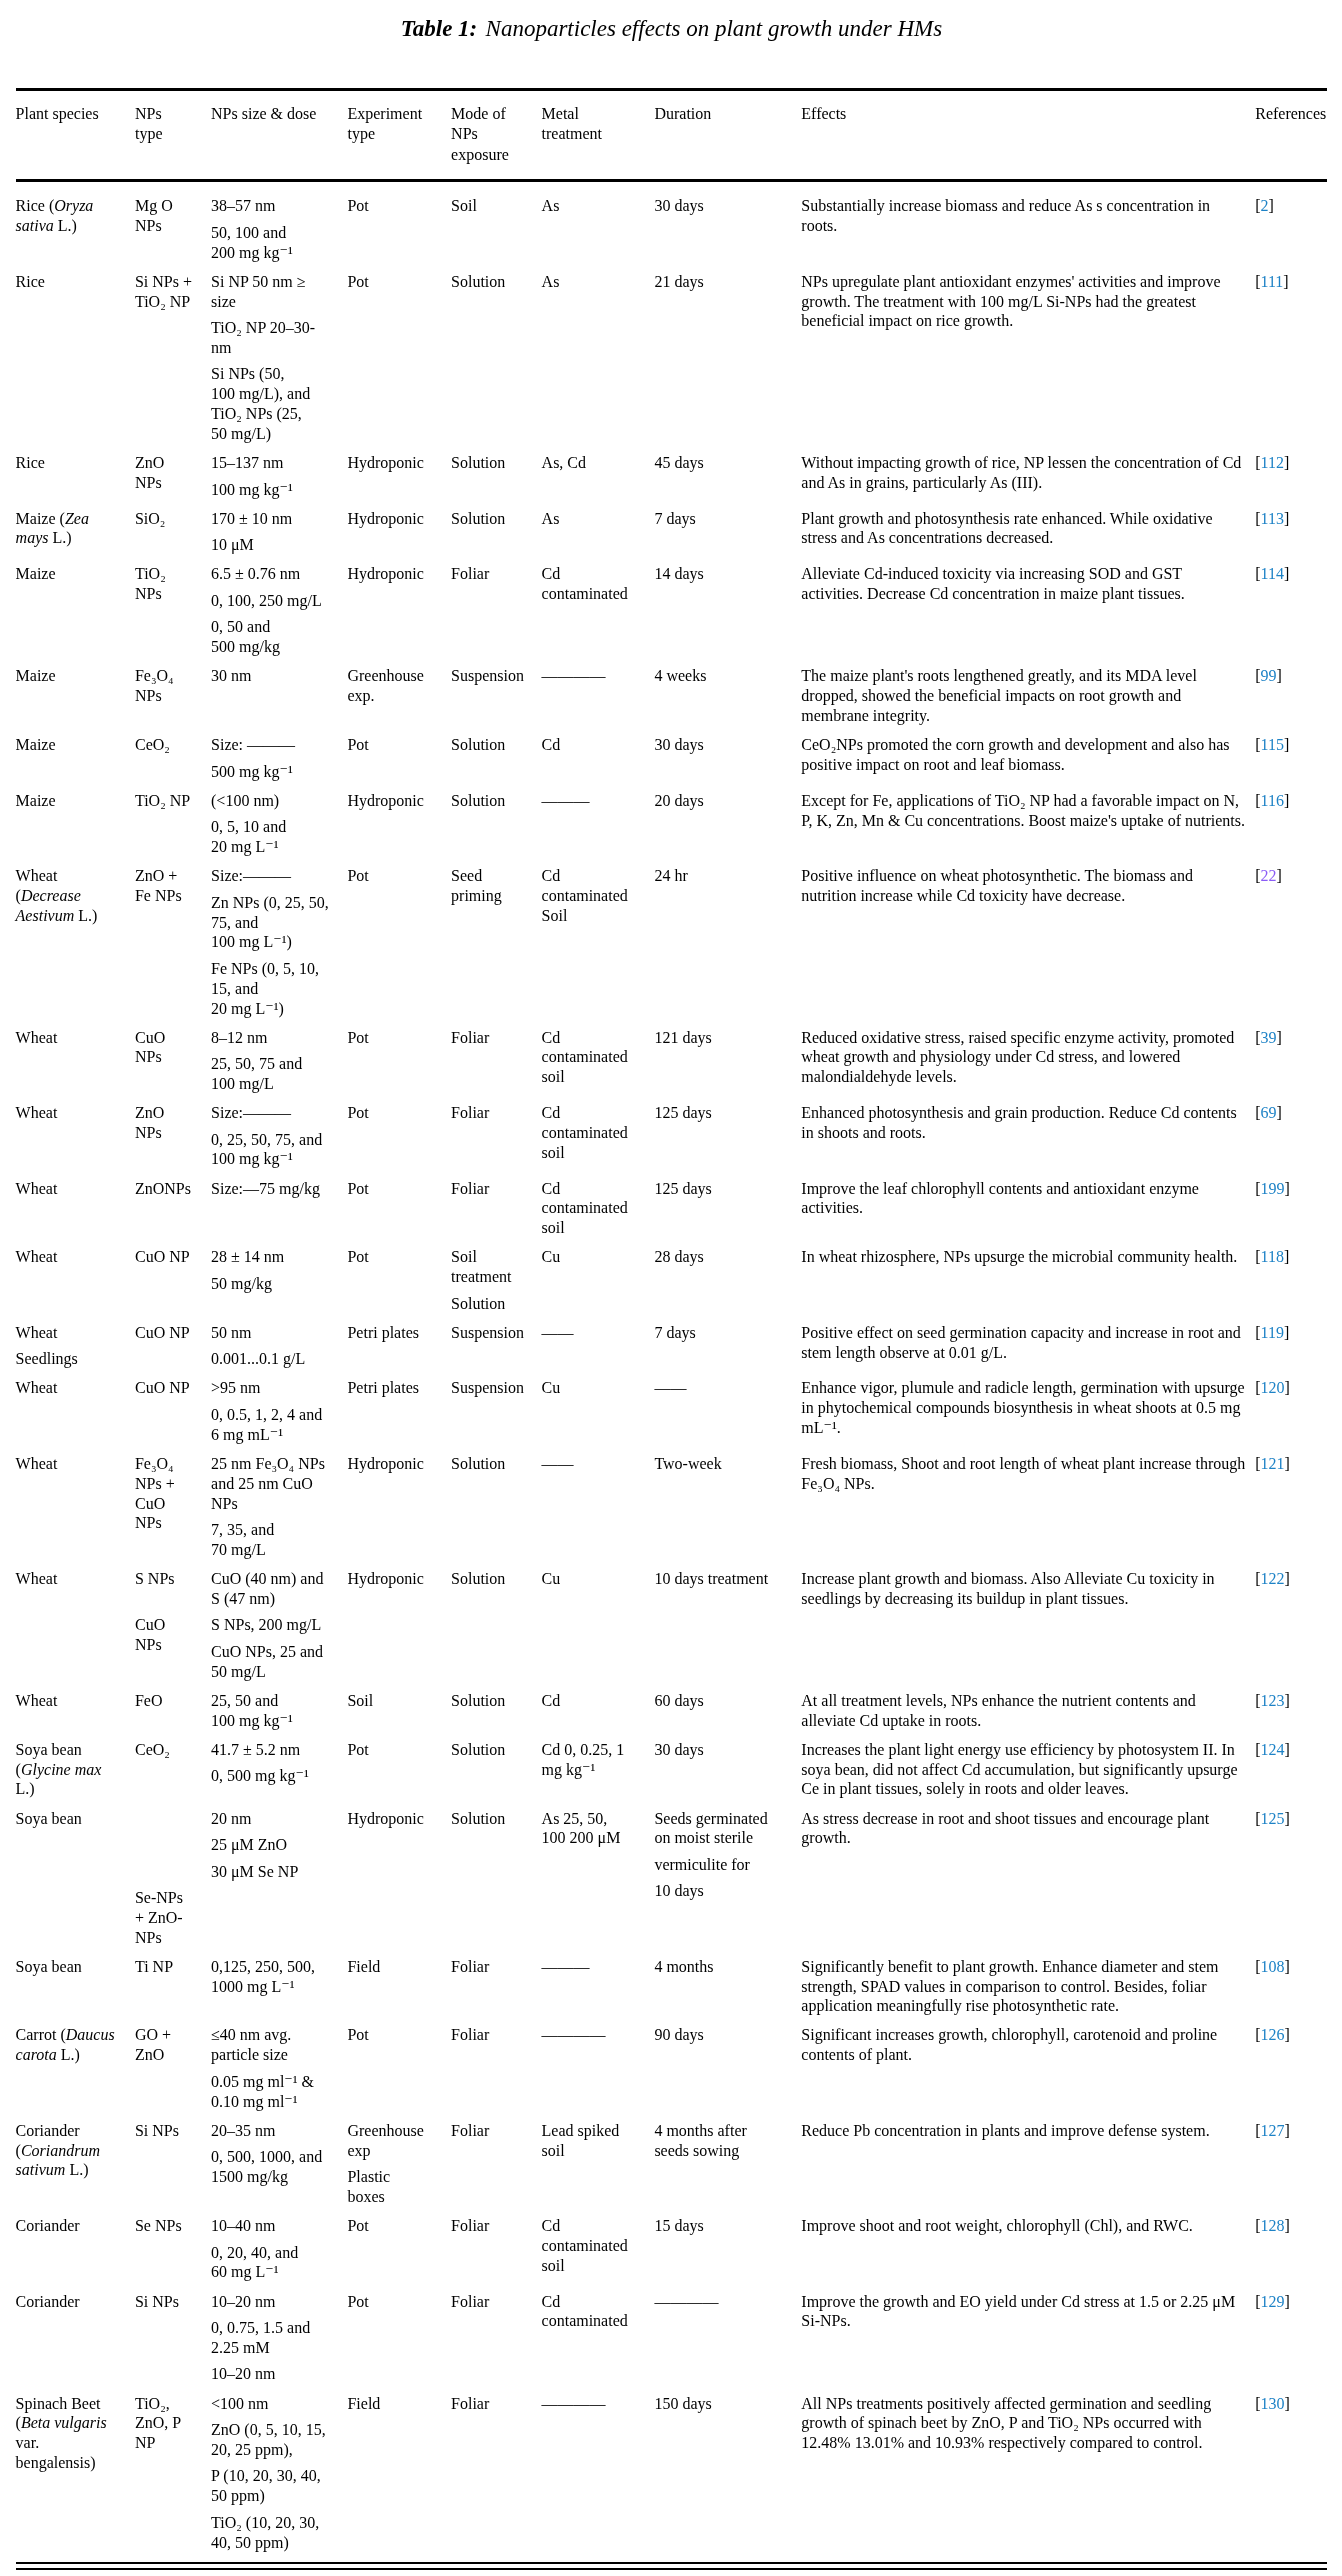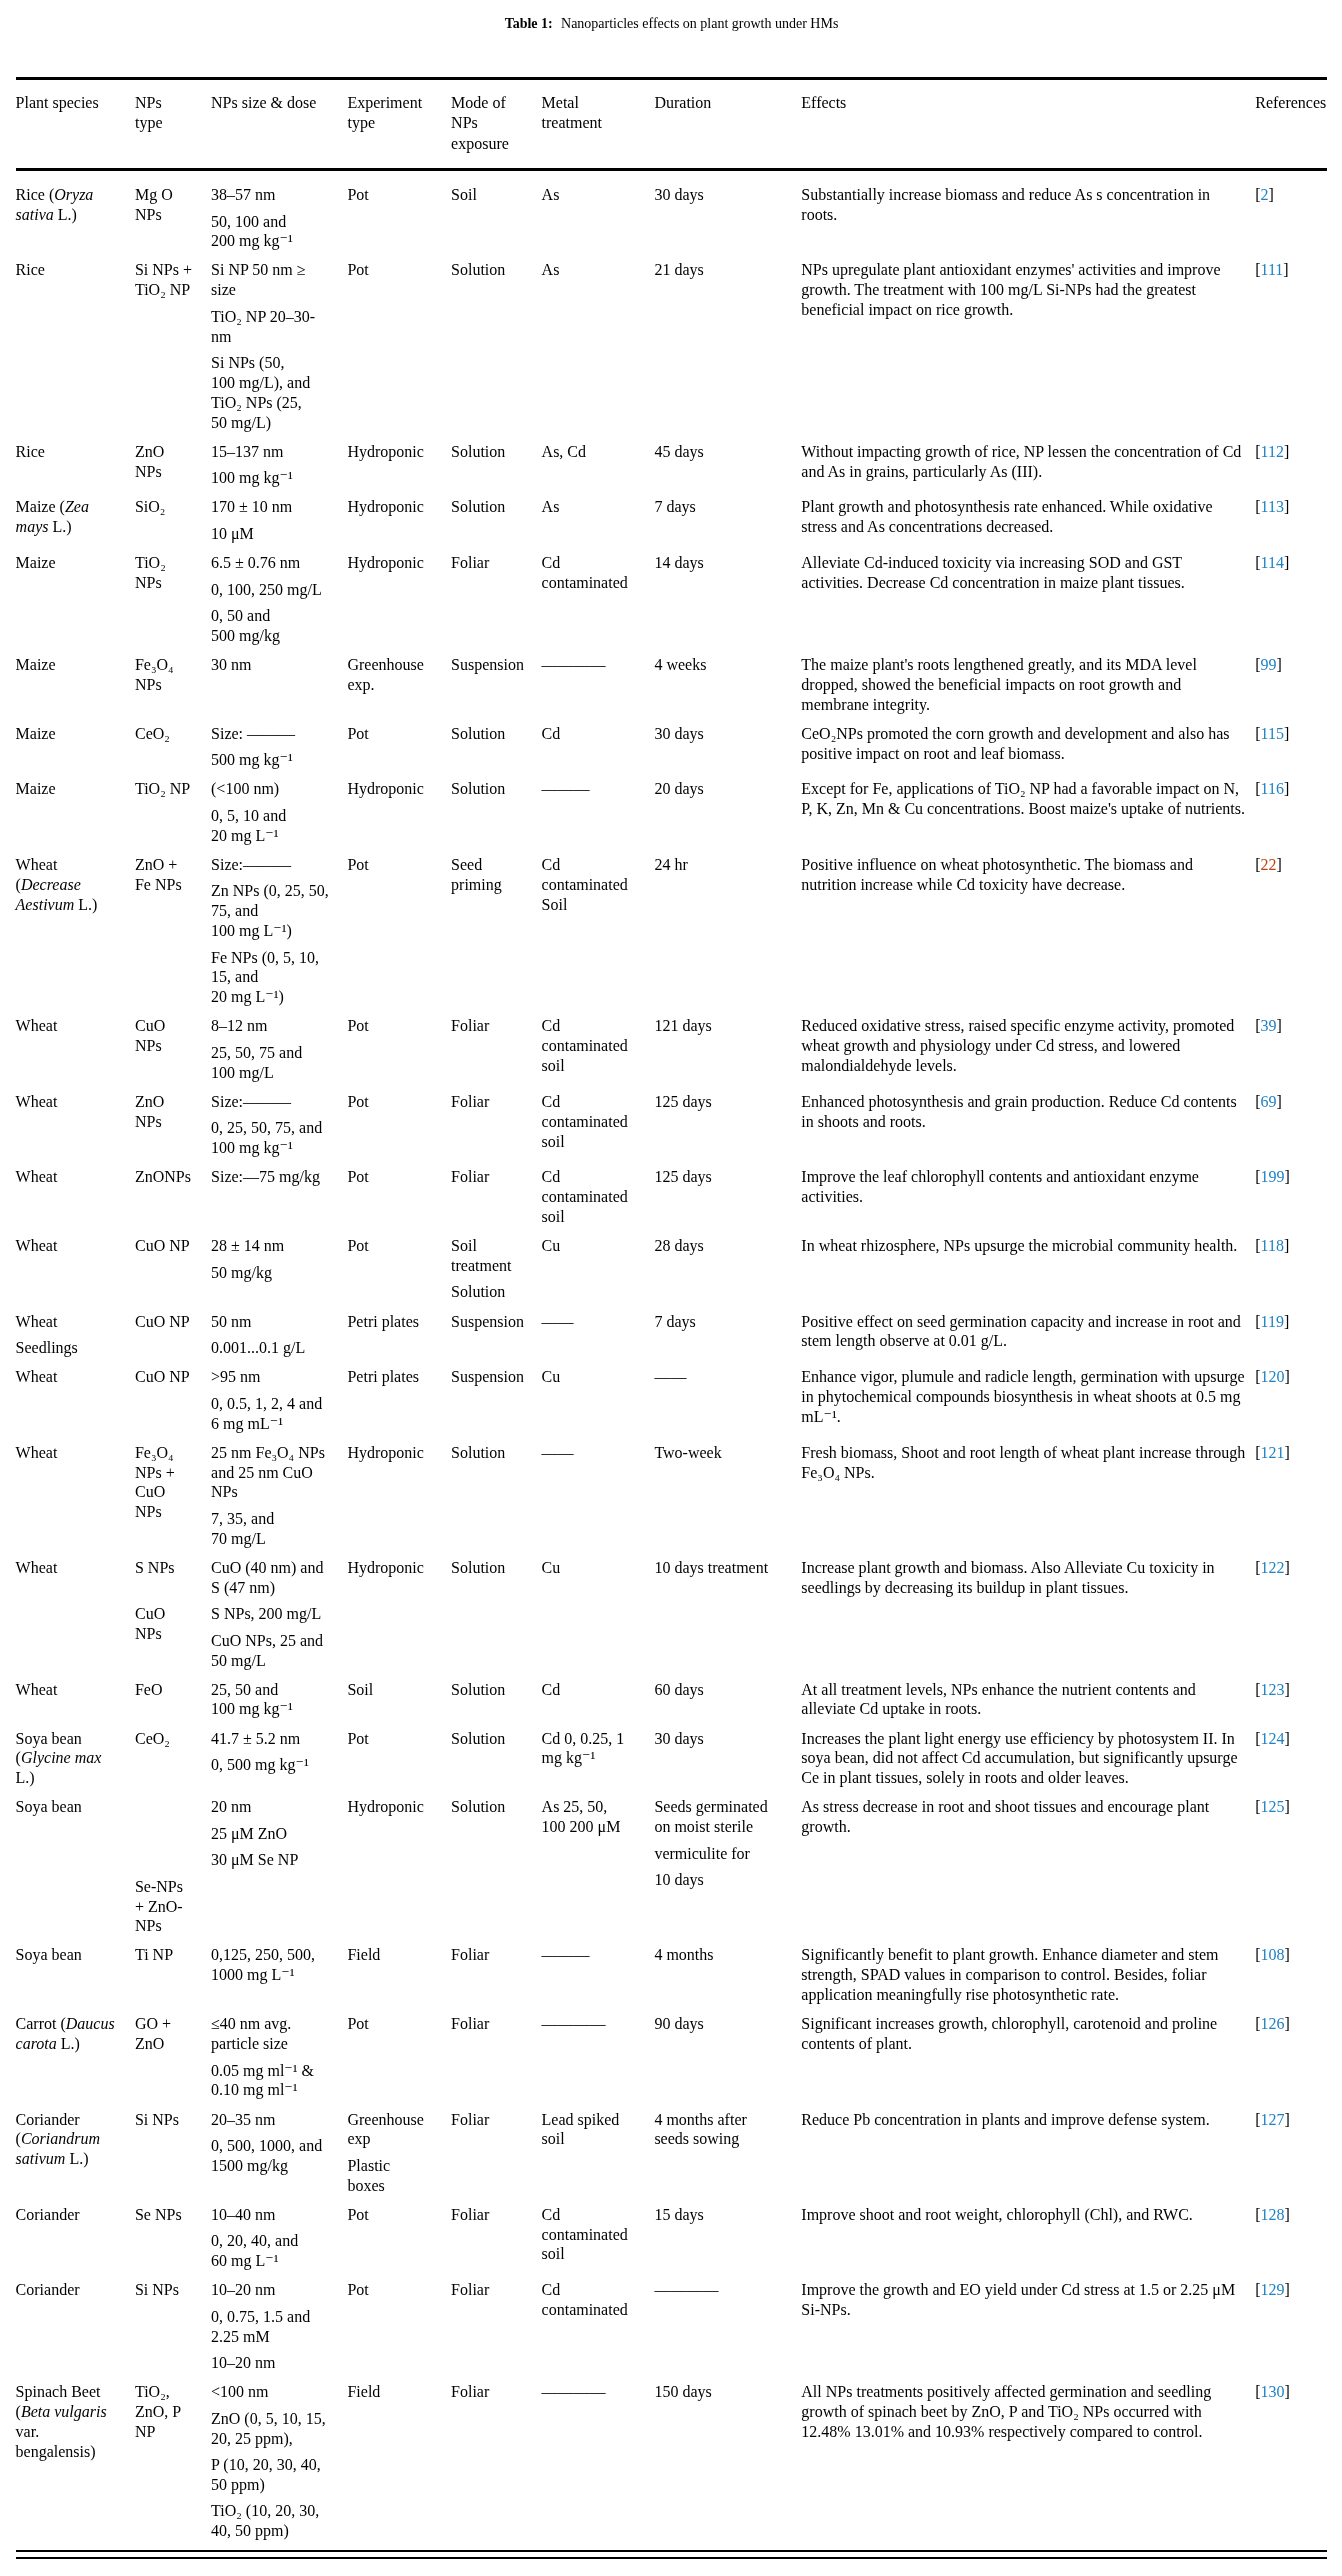--- a/index.html
+++ b/index.html
@@ -9,23 +9,24 @@
     width: 1343px;
     min-height: 2576px;
     padding: 12.5px 15.6px 21px 15.6px;
     font-family: "Liberation Serif", "DejaVu Serif", serif;
     font-size: 16px;
     color: #000000;
     background: #ffffff;
   }
   .title {
     text-align: center;
-    font-size: 14px;
+    font-size: 23px;
     margin: 2.1px 0 45px 0;
     line-height: 1.25;
+    font-style: italic;
   }
   .title-label { font-weight: bold; margin-right: 8.3px; }
   table.effects-table {
     width: 100%;
     border-collapse: collapse;
     table-layout: fixed;
     border-top: 3.6px solid #000000;
   }
   .col-0 { width: 9.1%; }
   .col-1 { width: 5.8%; }
@@ -375,21 +376,21 @@
             <div class="block">Cd
 contaminated
 Soil</div>
           </td>
           <td>
             <div class="block">24 hr</div>
           </td>
           <td>
             <div class="block">Positive influence on wheat photosynthetic. The biomass and nutrition increase while Cd toxicity have decrease.</div>
           </td>
-          <td><span>[</span><span class="ref-num" style="color: #c2410c;">22</span><span>]</span></td>
+          <td><span>[</span><span class="ref-num" style="color: #8b5cf6;">22</span><span>]</span></td>
         </tr>
         <tr>
           <td>
             <div class="block">Wheat</div>
           </td>
           <td>
             <div class="block">CuO
 NPs</div>
           </td>
           <td>

